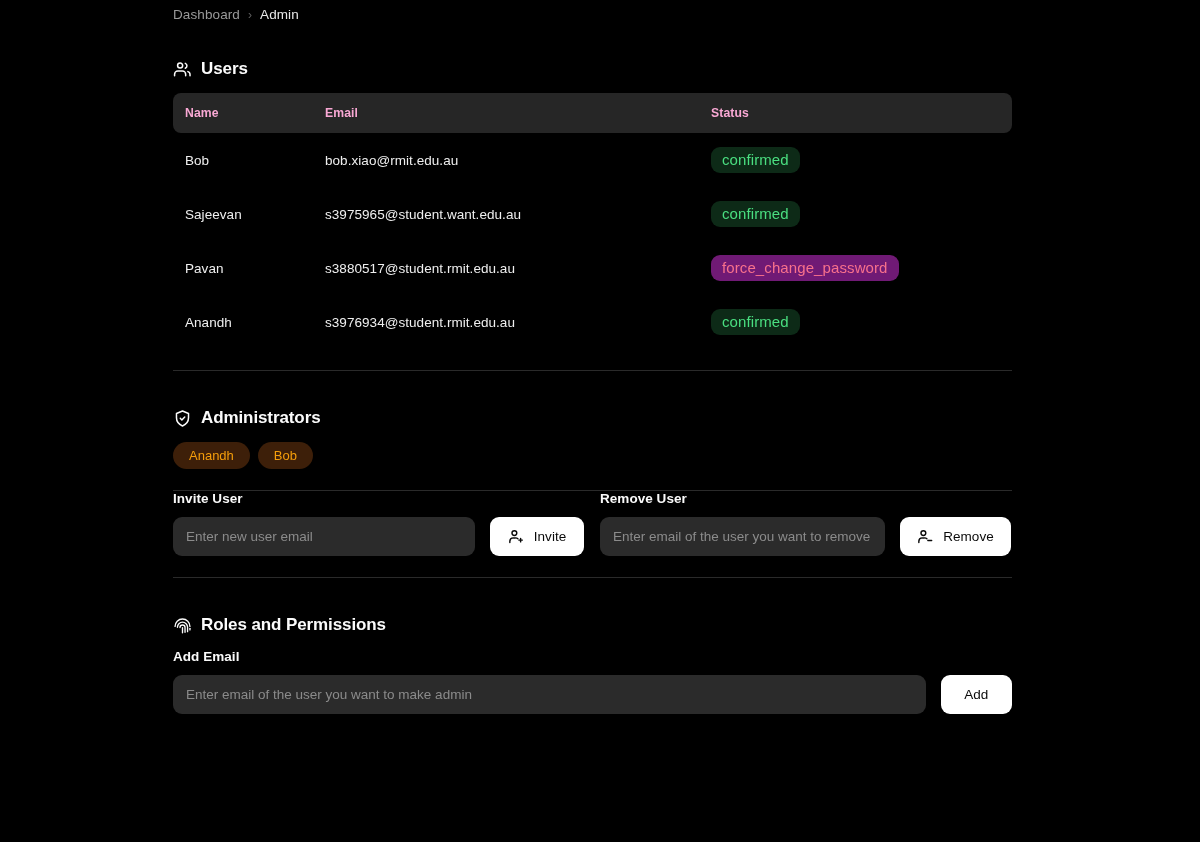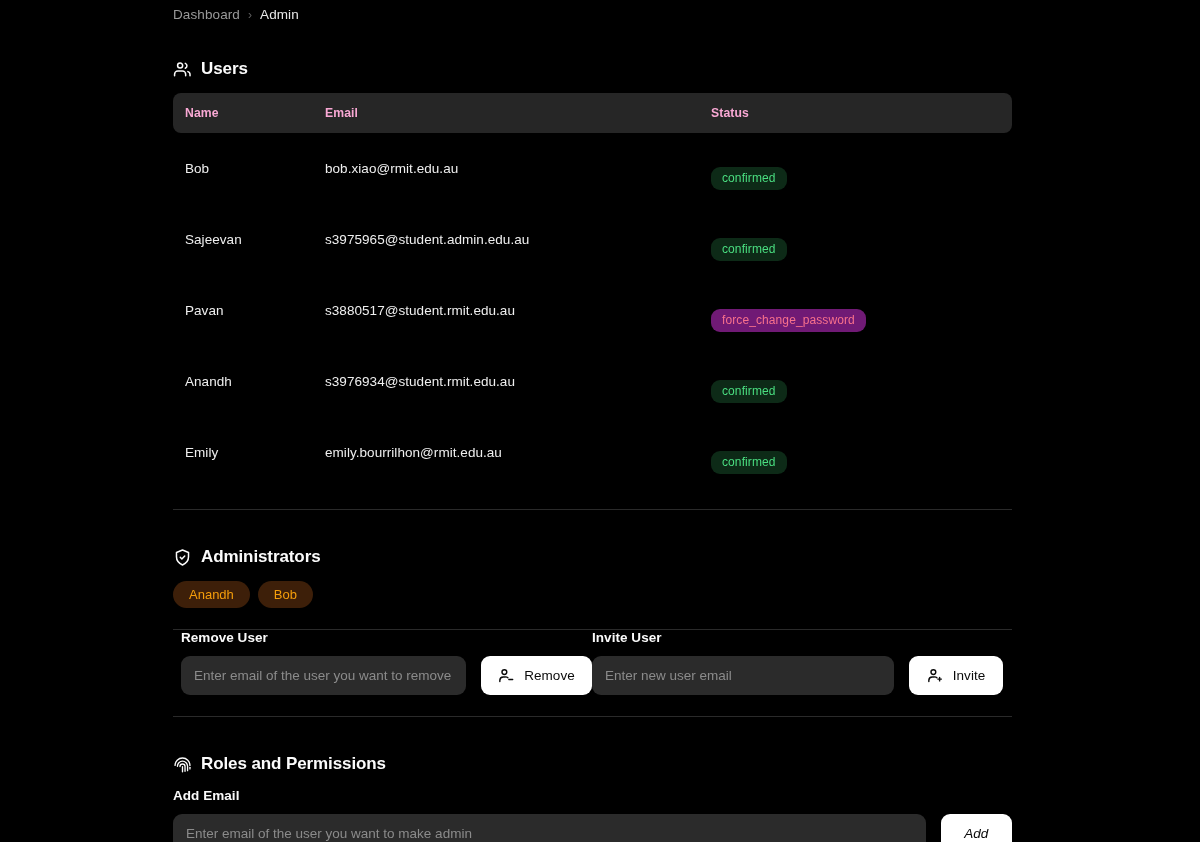--- a/index.html
+++ b/index.html
@@ -82,26 +82,25 @@
     color: #efefef;
     padding: 14px 0;
     height: 42px;
     vertical-align: middle;
     letter-spacing: .05px;
   }
   .table tbody td:first-child { padding-left: 12px; }
 
   .badge {
     display: inline-block;
-    font-size: 12px;
+    font-size: 15px;
     padding: 5px 11px 6px;
     border-radius: 9px;
     letter-spacing: .1px;
     line-height: 1;
-    margin-top: 20px;
   }
   .badge-confirmed { background: #0d2a17; color: #4ade80; }
   .badge-force { background: #701a75; color: #f8718c; }
 
   .divider {
     width: 839px;
     height: 1px;
     background: #2a2a2a;
     margin-top: 21px;
   }
@@ -160,21 +159,21 @@
     border-radius: 9px;
     height: 39px;
     font-size: 13.5px;
     font-family: "Liberation Sans", sans-serif;
     cursor: pointer;
     padding: 0 18px;
     letter-spacing: .05px;
   }
   .btn-invite { width: 94px; }
   .btn-removeuser { width: 111px; }
-  .btn-add { width: 77px; font-style: italic; }
+  .btn-add { width: 77px; }
   .spacer-22 { height: 22px; }
 </style>
 </head>
 <body>
 
 <div class="page">
   <div class="content">
 
     <nav class="breadcrumb">
       <span class="crumb-link">Dashboard</span>
@@ -204,36 +203,31 @@
         </tr>
       </thead>
       <tbody>
         <tr>
           <td>Bob</td>
           <td>bob.xiao@rmit.edu.au</td>
           <td><span class="badge badge-confirmed">confirmed</span></td>
         </tr>
         <tr>
           <td>Sajeevan</td>
-          <td>s3975965@student.admin.edu.au</td>
+          <td>s3975965@student.want.edu.au</td>
           <td><span class="badge badge-confirmed">confirmed</span></td>
         </tr>
         <tr>
           <td>Pavan</td>
           <td>s3880517@student.rmit.edu.au</td>
           <td><span class="badge badge-force">force_change_password</span></td>
         </tr>
         <tr>
           <td>Anandh</td>
           <td>s3976934@student.rmit.edu.au</td>
-          <td><span class="badge badge-confirmed">confirmed</span></td>
-        </tr>
-        <tr>
-          <td>Emily</td>
-          <td>emily.bourrilhon@rmit.edu.au</td>
           <td><span class="badge badge-confirmed">confirmed</span></td>
         </tr>
       </tbody>
     </table>
 
     <div class="divider"></div>
 
     <div class="section-head">
       <span class="ico">
         <svg width="19" height="19" viewBox="0 0 24 24" fill="none" stroke="#fbfbfb" stroke-width="1.9" stroke-linecap="round" stroke-linejoin="round">
@@ -246,53 +240,53 @@
 
     <div class="chips">
       <span class="chip">Anandh</span>
       <span class="chip">Bob</span>
     </div>
 
     <div class="divider"></div>
 
 
     <div class="field-grid">
+      <div class="field-col">
+        <div class="field-label">Invite User</div>
+        <div class="field-row">
+          <input class="input input-invite" type="text" placeholder="Enter new user email" style="">
+          <button class="btn btn-invite">
+            <span class="ico">
+              <svg width="17" height="17" viewBox="0 0 24 24" fill="none" stroke="#0a0a0a" stroke-width="2" stroke-linecap="round" stroke-linejoin="round">
+                <circle cx="9" cy="7.2" r="3.4"></circle>
+                <path d="M2.6 20.4v-1.9A4.7 4.7 0 0 1 7.3 14h3.4a4.7 4.7 0 0 1 3.3 1.3"></path>
+                <path d="M17.8 14.6v5M15.3 17.1h5"></path>
+              </svg>
+            </span>
+            <span>Invite</span>
+          </button>
+        </div>
+      </div>
+
       <div class="field-col right">
         <div class="field-label">Remove User</div>
         <div class="field-row">
           <input class="input input-remove" type="text" placeholder="Enter email of the user you want to remove" style="">
           <button class="btn btn-removeuser">
             <span class="ico">
               <svg width="17" height="17" viewBox="0 0 24 24" fill="none" stroke="#0a0a0a" stroke-width="2" stroke-linecap="round" stroke-linejoin="round">
                 <circle cx="9" cy="7.2" r="3.4"></circle>
                 <path d="M2.6 20.4v-1.9A4.7 4.7 0 0 1 7.3 14h3.4a4.7 4.7 0 0 1 3.3 1.3"></path>
                 <path d="M15.3 17.6h5.4"></path>
               </svg>
             </span>
             <span>Remove</span>
           </button>
         </div>
       </div>
-
-      <div class="field-col">
-        <div class="field-label">Invite User</div>
-        <div class="field-row">
-          <input class="input input-invite" type="text" placeholder="Enter new user email" style="">
-          <button class="btn btn-invite">
-            <span class="ico">
-              <svg width="17" height="17" viewBox="0 0 24 24" fill="none" stroke="#0a0a0a" stroke-width="2" stroke-linecap="round" stroke-linejoin="round">
-                <circle cx="9" cy="7.2" r="3.4"></circle>
-                <path d="M2.6 20.4v-1.9A4.7 4.7 0 0 1 7.3 14h3.4a4.7 4.7 0 0 1 3.3 1.3"></path>
-                <path d="M17.8 14.6v5M15.3 17.1h5"></path>
-              </svg>
-            </span>
-            <span>Invite</span>
-          </button>
-        </div>
-      </div>
     </div>
 
     <div class="divider"></div>
 
     <div class="section-head">
       <span class="ico">
         <svg width="19" height="19" viewBox="0 0 24 24" fill="none" stroke="#fbfbfb" stroke-width="1.7" stroke-linecap="round" stroke-linejoin="round">
           <path d="M2.6 13.2a9.4 9.4 0 0 1 18.8 0"></path>
           <path d="M5.6 14.2a6.4 6.4 0 0 1 12.8 0v5.6"></path>
           <path d="M8.8 14.6a3.2 3.2 0 0 1 6.4 0v6"></path>

